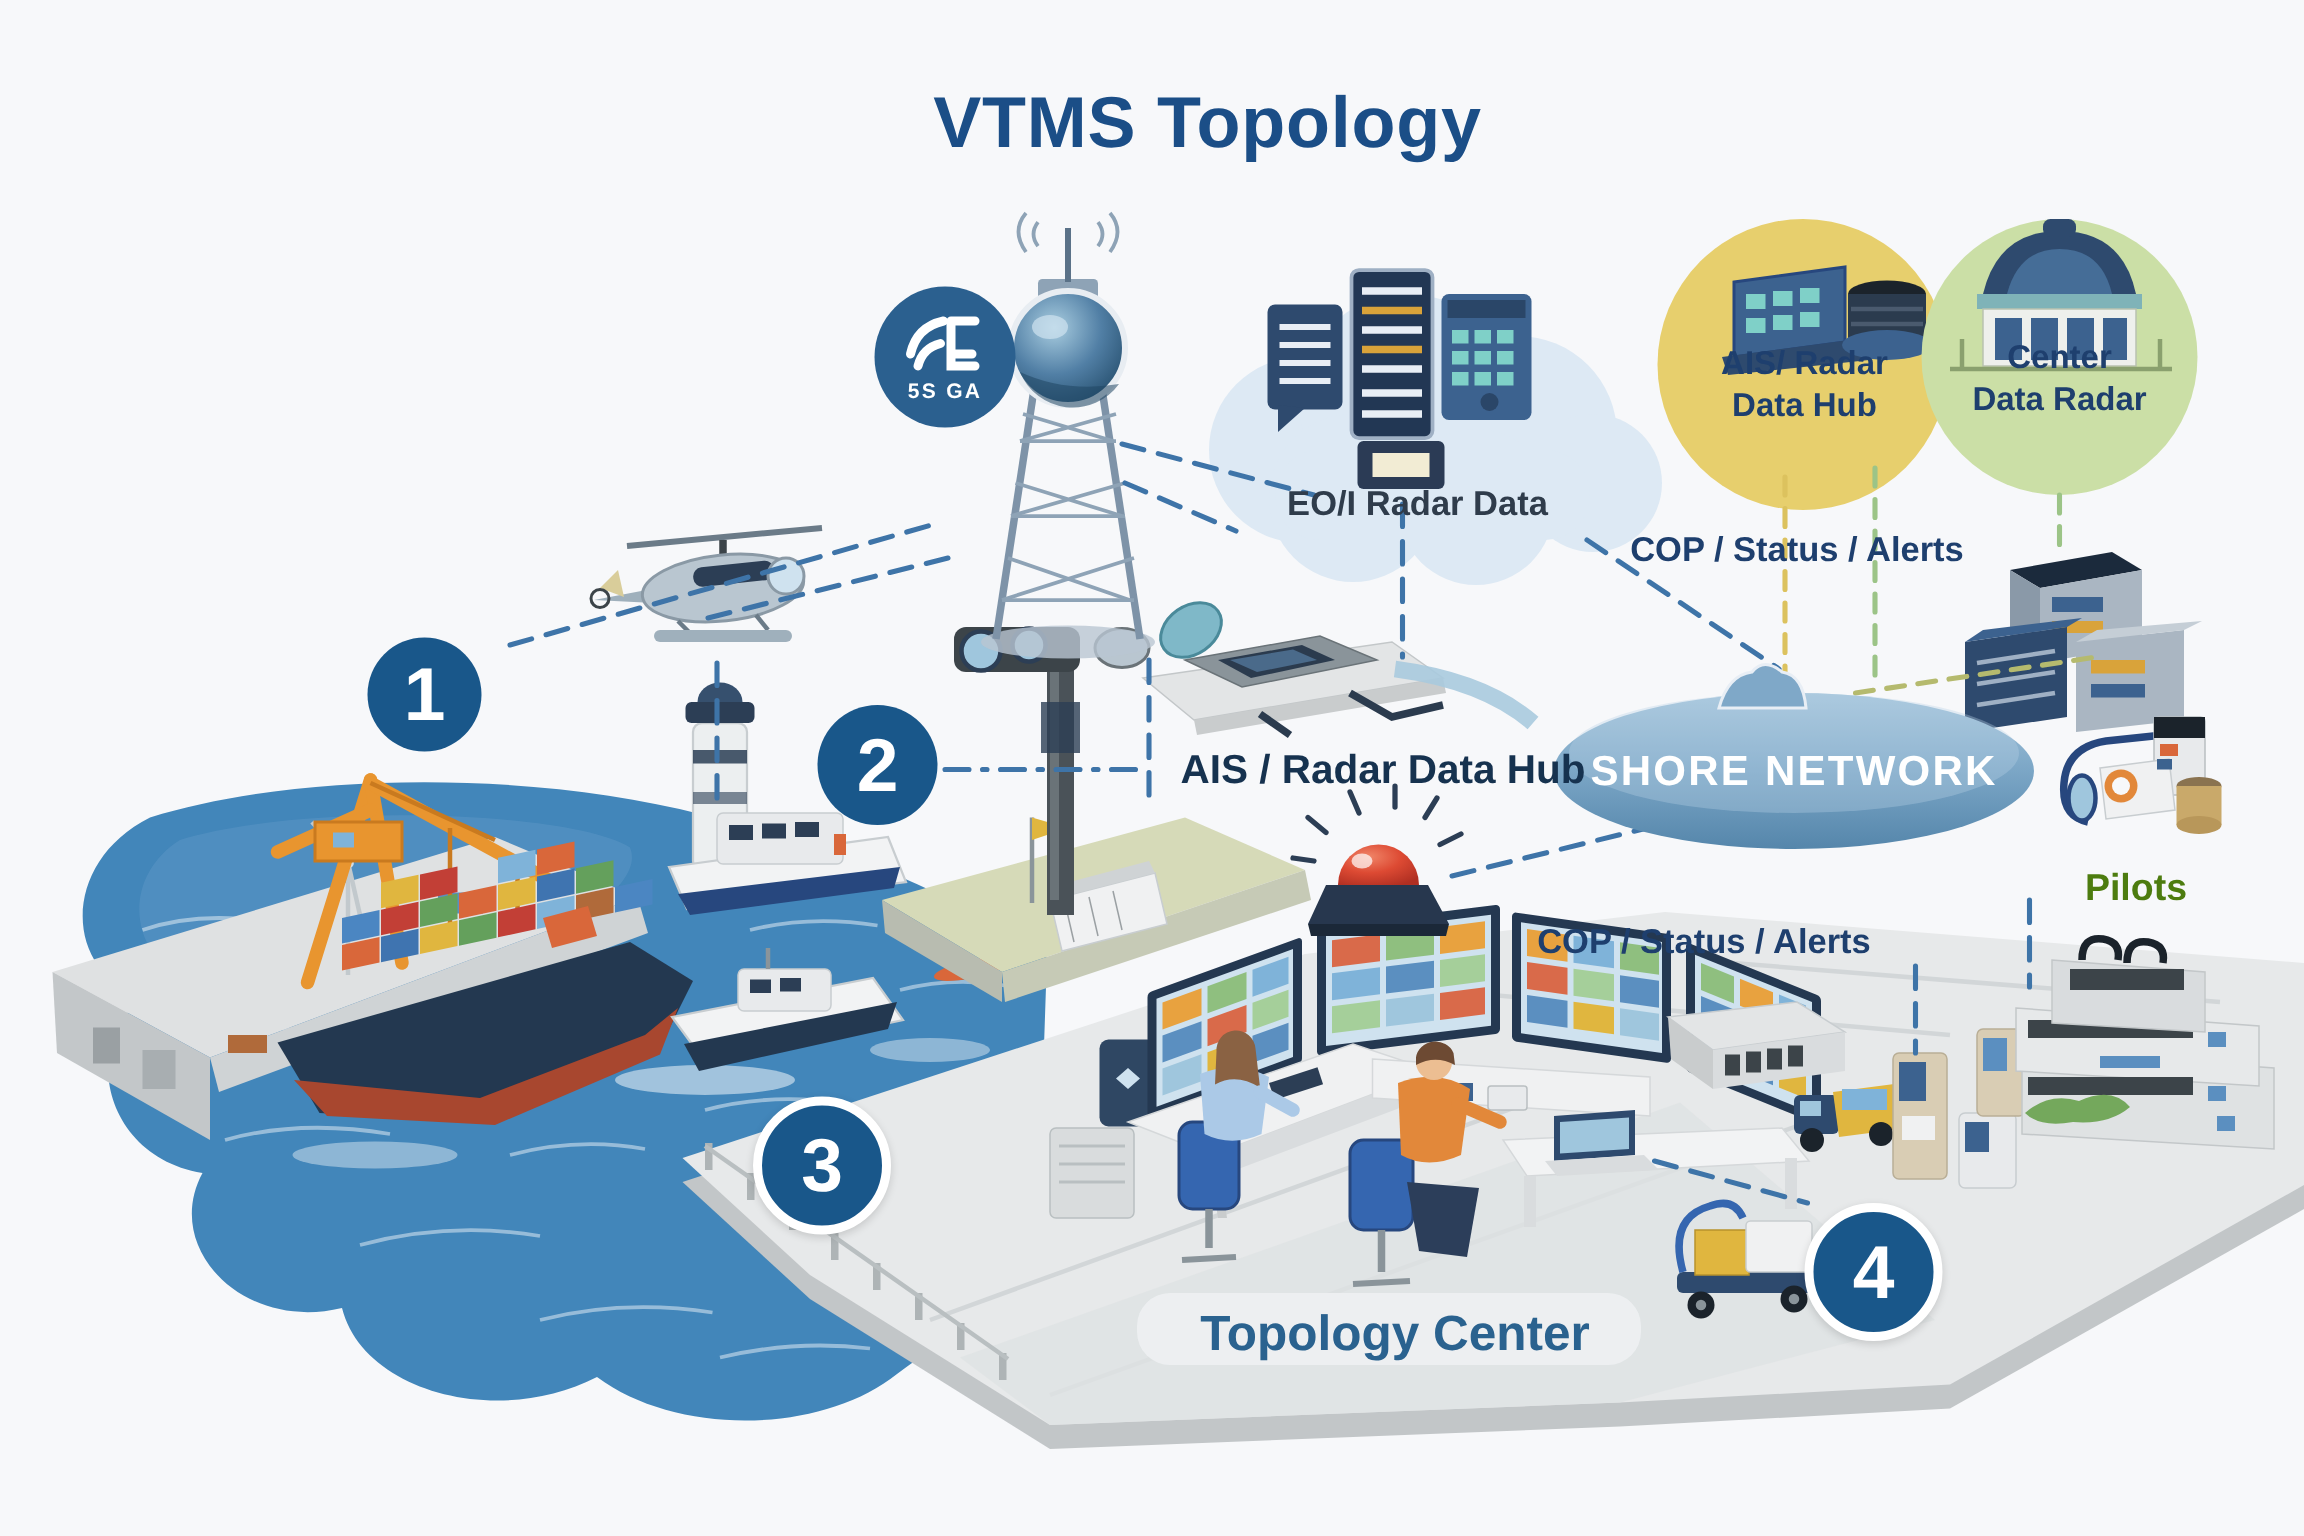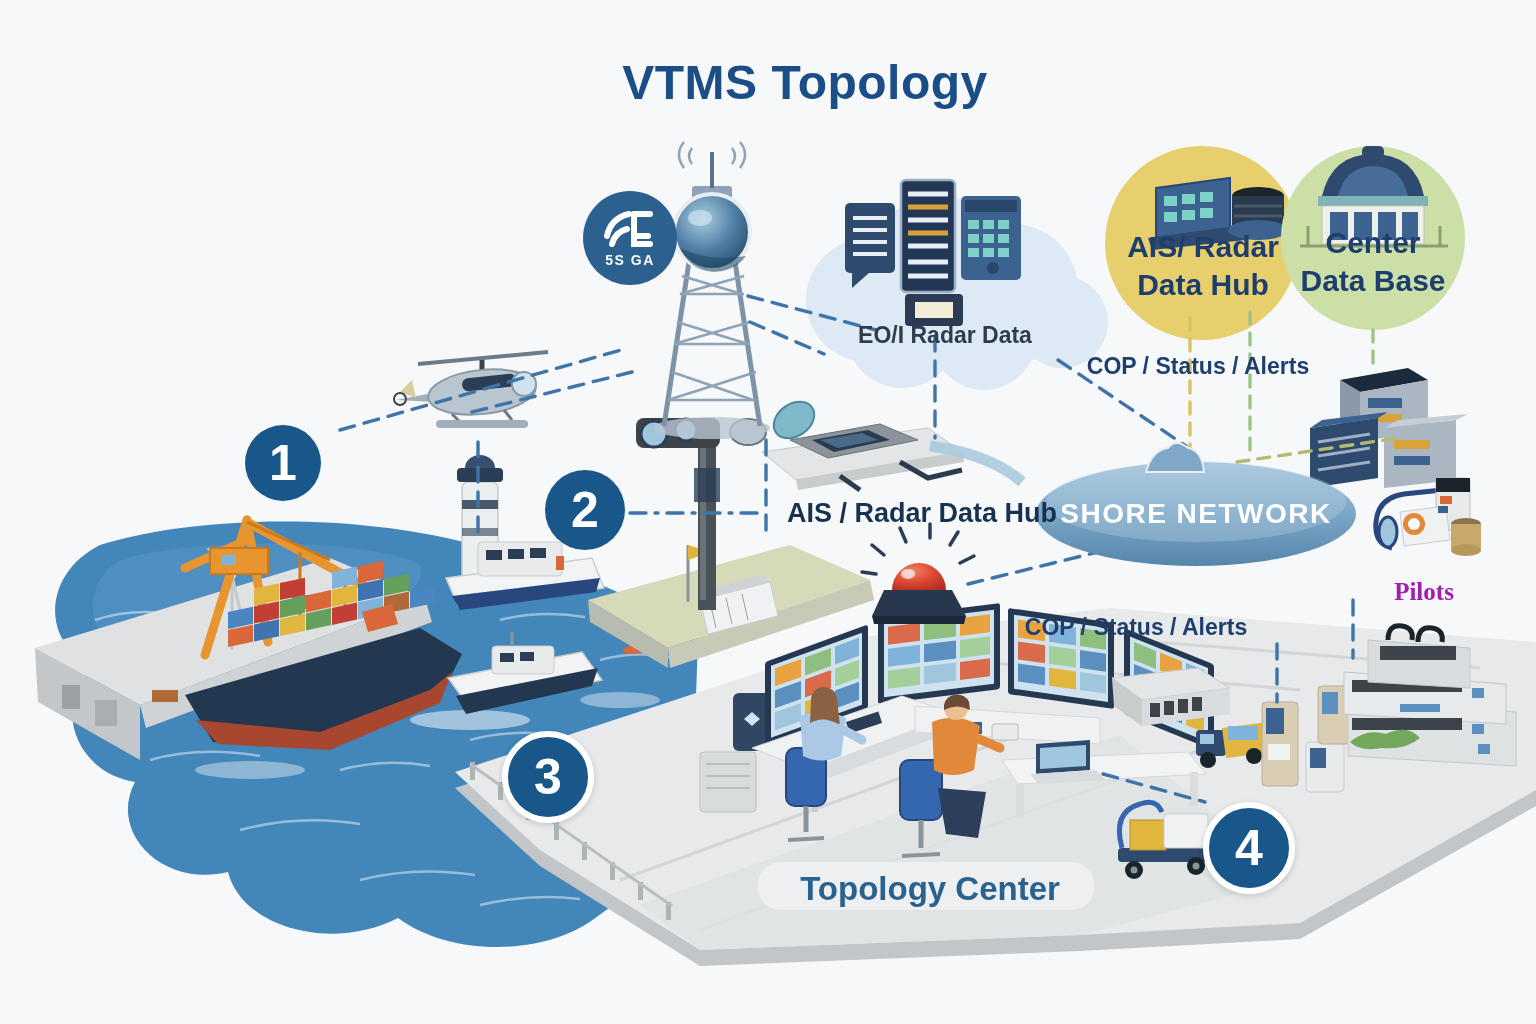--- a/index.html
+++ b/index.html
@@ -5,25 +5,25 @@
   html,body{margin:0;padding:0;background:#eef0f3;}
   #stage{
     position:relative;width:1536px;height:1024px;overflow:hidden;
     background:#f7f8fa;font-family:"Liberation Sans",sans-serif;padding-left:44px;
   }
   #scene{position:absolute;left:0;top:0;}
   .label{position:absolute;font-weight:bold;color:#1e3f6e;white-space:nowrap;transform:translateX(-50%);}
   .label.center2{text-align:center;line-height:1.28;}
   .title{font-size:48px;color:#1b4e87;letter-spacing:.5px;}
   .cloudlbl{font-size:23px;font-weight:600;color:#2f3c4b;}
-  .circlelbl{font-size:30px;color:#1e3f6e;}
+  .circlelbl{font-size:22px;color:#1e3f6e;}
   .coplbl{font-size:23px;color:#1e3f6e;}
   .shorelbl{font-size:28px;font-weight:600;color:#ffffff;letter-spacing:1.5px;}
   .devlbl{font-size:27px;color:#16324f;}
-  .pilotslbl{font-size:25px;color:#a21caf;font-family:Liberation Serif, serif;}
+  .pilotslbl{font-size:25px;color:#4d7c0f;}
   .cclbl{font-size:33px;color:#2a628f;}
   .ccband{position:absolute;left:758px;top:862px;width:336px;height:48px;border-radius:22px;
     background:rgba(238,240,242,.92);}
   .badge{
     position:absolute;display:flex;align-items:center;justify-content:center;
     background:#19578a;color:#fff;font-weight:bold;border-radius:50%;
     font-size:50px;transform:translate(-50%,-50%);
   }
   .badge.ring{border:6px solid #fff;box-shadow:0 2px 6px rgba(0,0,0,.15);}
   .towerbadgelbl{font-size:14px;font-weight:bold;color:#fff;letter-spacing:1.5px;}
@@ -615,21 +615,21 @@
 
 <div class="label cloudlbl" style="left:945px;top:322px;">EO/I Radar Data</div>
 
 <div class="label circlelbl center2" style="left:1203px;top:228px;">
   <span>AIS/ Radar</span><br>
   <span>Data Hub</span>
 </div>
 
 <div class="label circlelbl center2" style="left:1373px;top:224px;">
   <span>Center</span><br>
-  <span>Data Base</span>
+  <span>Data Radar</span>
 </div>
 
 <div class="label coplbl" style="left:1198px;top:353px;">COP / Status / Alerts</div>
 
 <div class="label shorelbl" style="left:1196px;top:498px;">SHORE NETWORK</div>
 
 <div class="label devlbl" style="left:922px;top:498px;">AIS / Radar Data Hub</div>
 
 <div class="label coplbl" style="left:1136px;top:614px;">COP / Status / Alerts</div>
 

